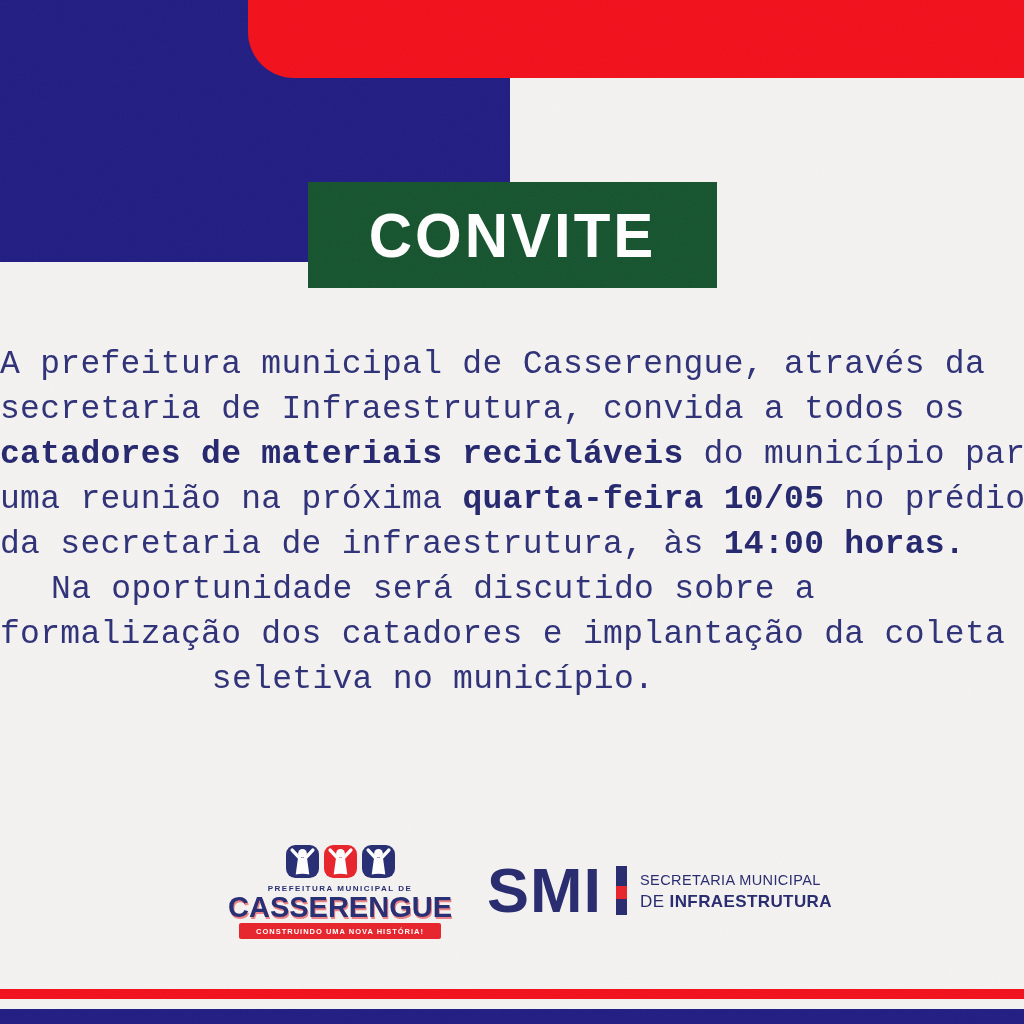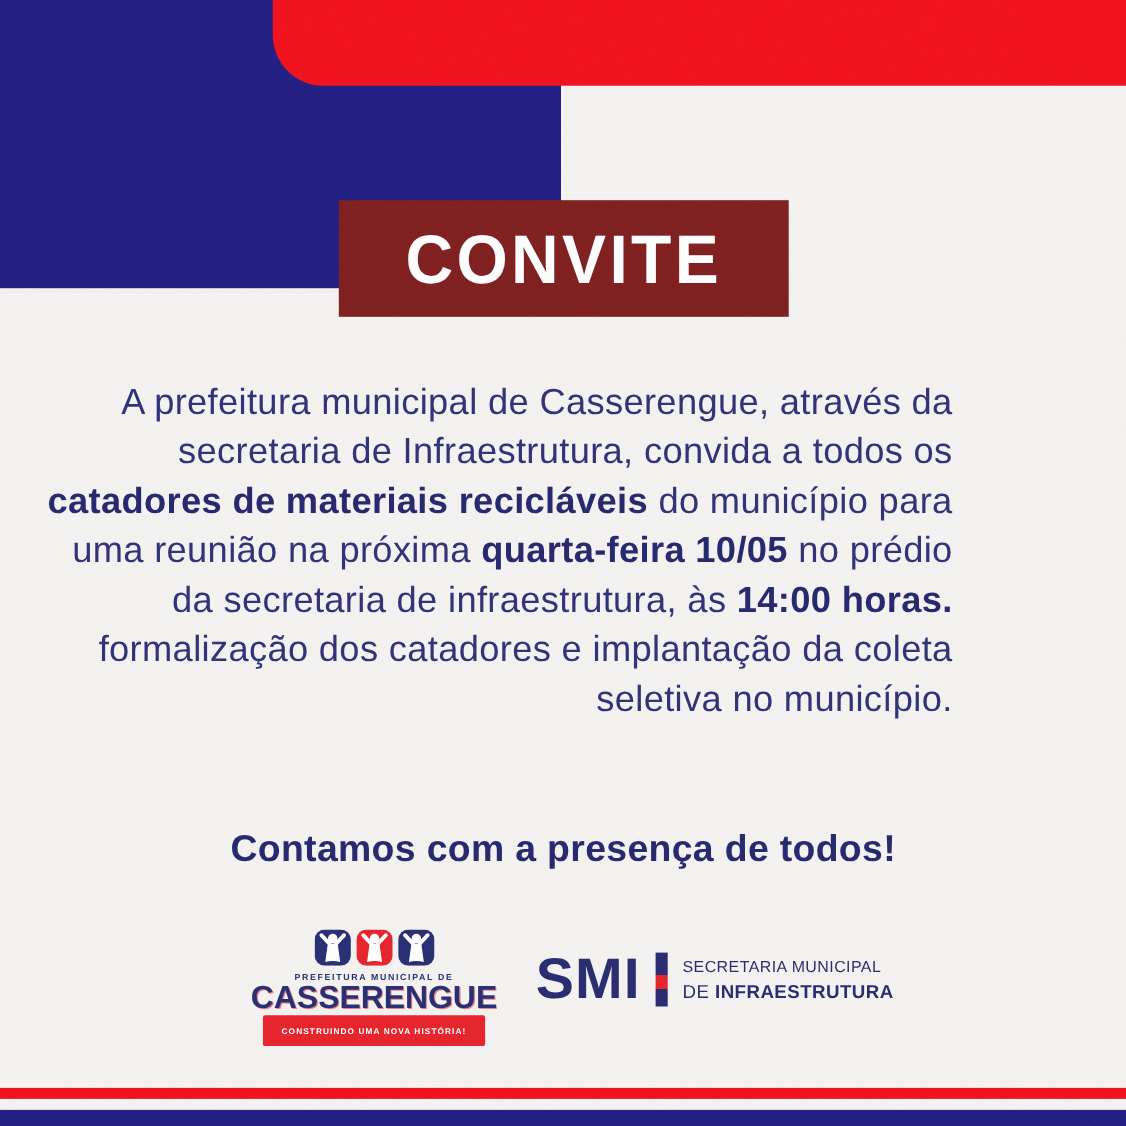--- a/index.html
+++ b/index.html
@@ -23,38 +23,39 @@
   .red-topbar {
     position: absolute; left: 248px; top: 0; right: 0;
     height: 78px;
     background: #f20f1a;
     border-bottom-left-radius: 46px;
   }
   
   .convite-banner {
     position: absolute; left: 308px; top: 182px;
     width: 409px; height: 106px;
-    background: #7f1d1d;
+    background: #14532d;
     display: flex; align-items: center; justify-content: center;
   }
   .convite-banner .label {
     color: #ffffff;
     font-size: 60px; font-weight: 900;
     letter-spacing: 3px;
     transform: scaleY(1.04);
   }
   
   .body-text {
     position: absolute; left: 0; top: 342px;
     width: 866px;
-    text-align: right;
+    text-align: center;
     color: #2d3077;
     font-size: 33px;
     line-height: 45px;
     letter-spacing: 0.3px;
+    font-family: Liberation Mono, monospace;
   }
   .body-text .line { white-space: nowrap; }
   .body-text b { font-weight: 700; color: #23266d; }
   
   .closing {
     position: absolute; left: 0; top: 753px;
     width: 1024px;
     text-align: center;
     color: #23266d;
     font-size: 34px; font-weight: 800;
@@ -78,38 +79,38 @@
   .pref-city {
     margin-top: 1px;
     color: #252c72;
     font-size: 29px; font-weight: 800;
     line-height: 26px;
     white-space: nowrap;
     text-shadow: 1px 1.5px 0 rgba(232,34,42,0.55);
   }
   .pref-ribbon {
     margin-top: 3px;
-    width: 202px; height: 28px;
+    width: 202px; height: 16px;
     background: #e8222a;
     border-radius: 2px;
     display: flex; align-items: center; justify-content: center;
   }
   .pref-ribbon .ribbon-text {
     color: #ffffff;
     font-size: 7.5px; font-weight: 700;
     letter-spacing: 1px;
     white-space: nowrap;
   }
   .smi-logo {
     position: absolute; left: 487px; top: 866px;
     display: flex; align-items: flex-start;
   }
   .smi-acronym {
     color: #262a6e;
-    font-size: 52px; font-weight: 900;
+    font-size: 63px; font-weight: 900;
     line-height: 49px;
     letter-spacing: 1px;
   }
   .smi-bar {
     width: 11px; height: 49px;
     margin-left: 14px;
     background: linear-gradient(180deg, #262a6e 0% 41%, #e8222a 41% 67%, #262a6e 67% 100%);
   }
   .smi-text {
     margin-left: 13px;
@@ -158,25 +159,25 @@
   <div class="convite-banner">
     <span class="label">CONVITE</span>
   </div>
 
   <div class="body-text">
     <div class="line"><span>A prefeitura municipal de Casserengue, através da</span></div>
     <div class="line"><span>secretaria de Infraestrutura, convida a todos os</span></div>
     <div class="line"><b>catadores de materiais recicláveis</b><span> do município para</span></div>
     <div class="line"><span>uma reunião na próxima </span><b>quarta-feira 10/05</b><span> no prédio</span></div>
     <div class="line"><span>da secretaria de infraestrutura, às </span><b>14:00 horas.</b></div>
+    <div class="line"><span>Na oportunidade será discutido sobre a</span></div>
     <div class="line"><span>formalização dos catadores e implantação da coleta</span></div>
     <div class="line"><span>seletiva no município.</span></div>
   </div>
 
-  <div class="closing">Contamos com a presença de todos!</div>
 
   <div class="pref-logo">
     <div class="tiles-row">
       <svg width="33" height="33" viewBox="0 0 32 32">
         <rect x="0" y="0" width="32" height="32" rx="9" fill="#252c72"></rect>
         <g stroke="#ffffff" stroke-width="3.4" stroke-linecap="round">
           <path d="M6 5 L13 12.5"></path>
           <path d="M26 5 L19 12.5"></path>
         </g>
         <circle cx="16" cy="8" r="4.2" fill="#ffffff"></circle>

